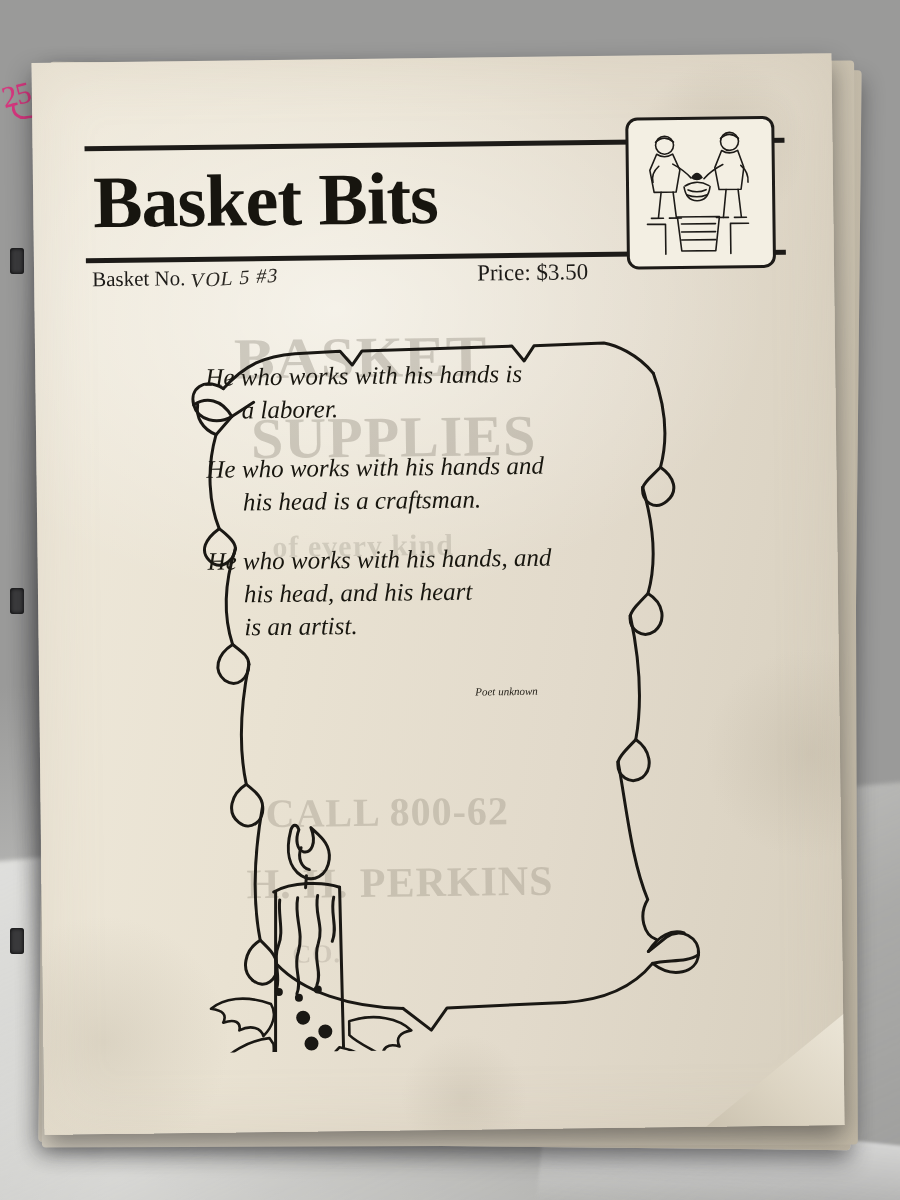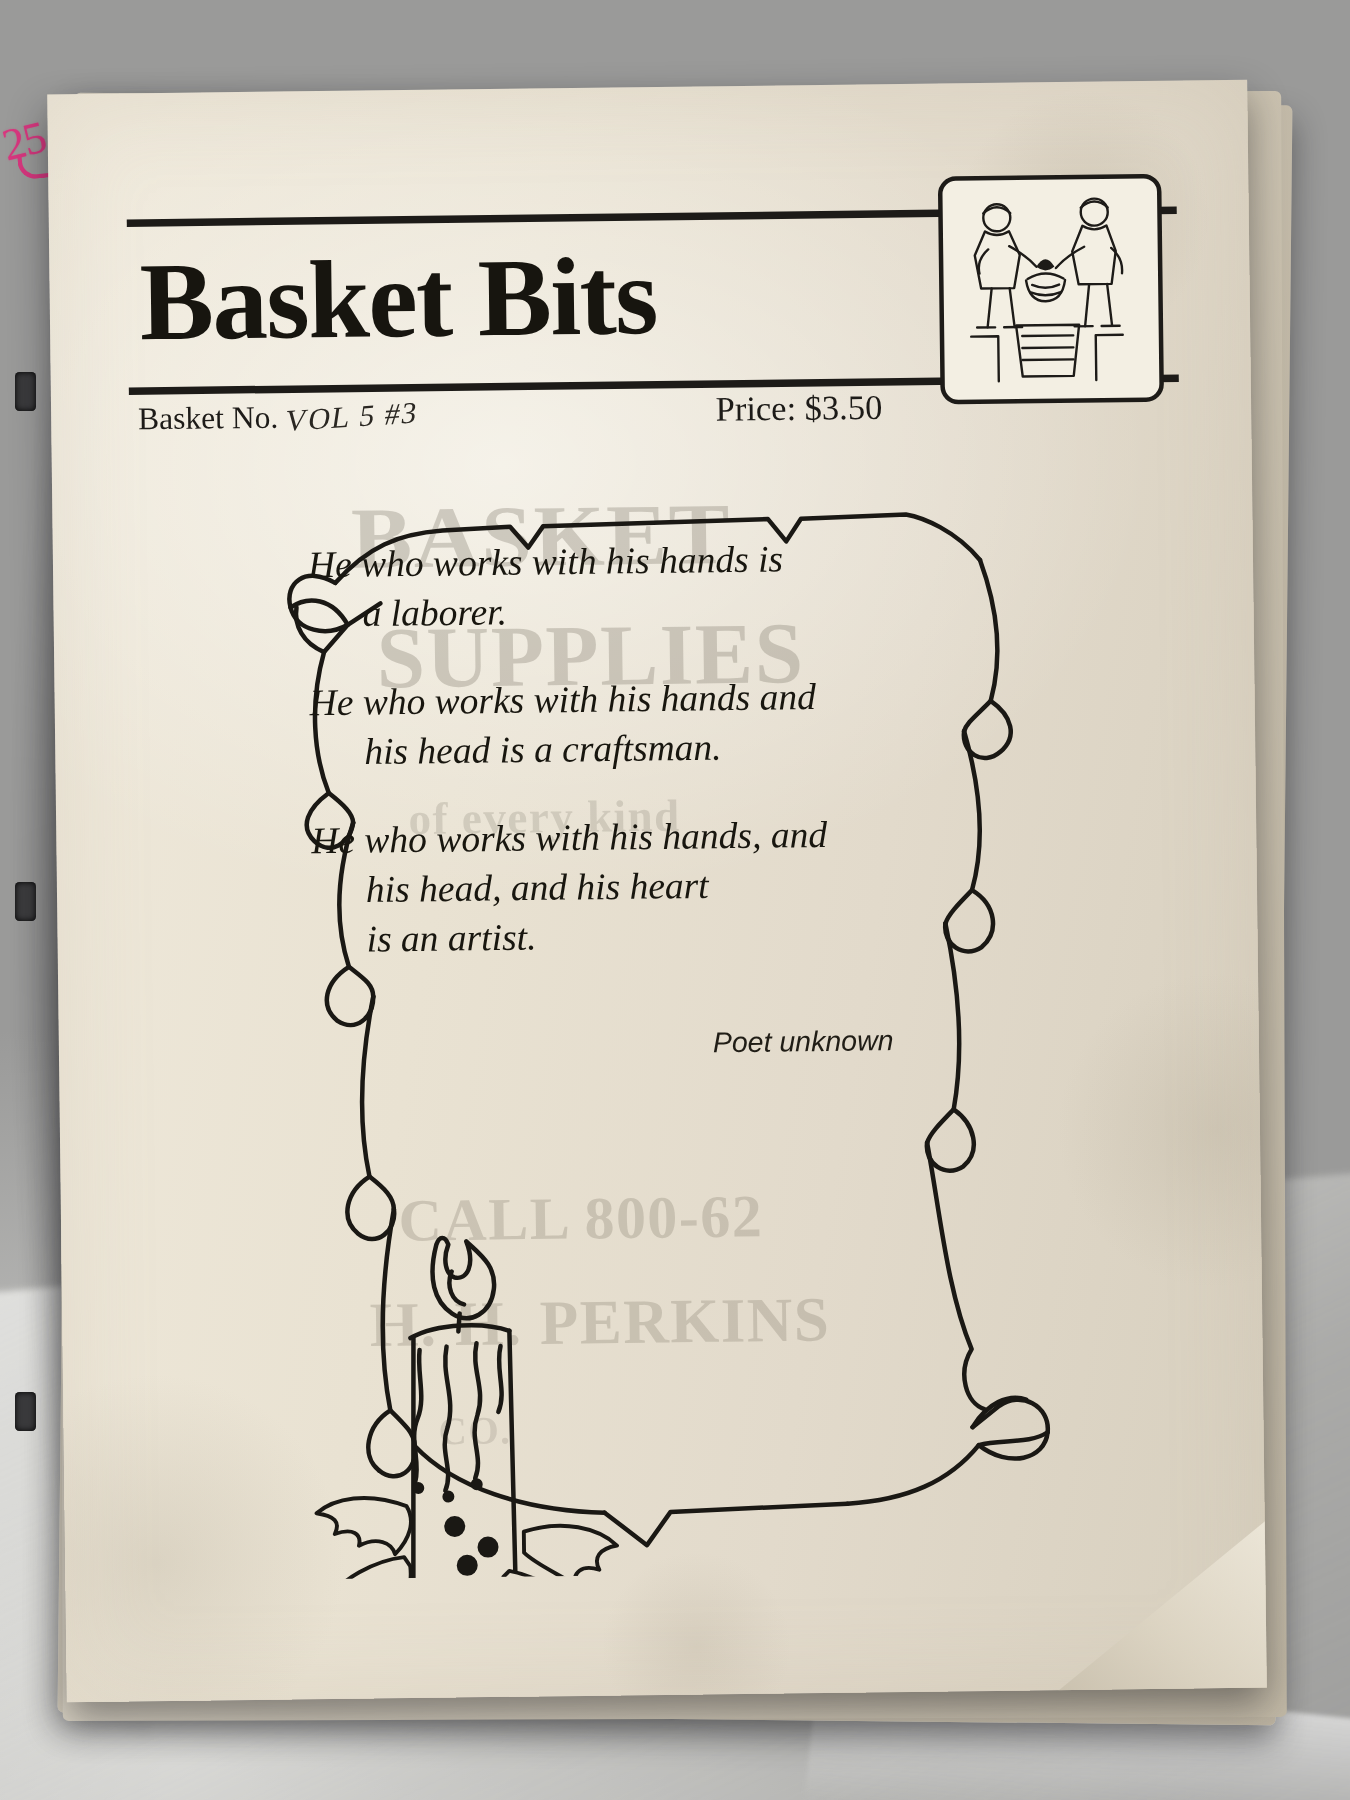--- a/index.html
+++ b/index.html
@@ -211,23 +211,23 @@
     font-family: "Liberation Serif", serif;
     font-style: italic;
     font-size: 25px;
     line-height: 33px;
   }
   .quote-block p { margin: 0 0 26px 0; }
   .quote-block p .ind { display: block; padding-left: 36px; }
   .attrib {
     position: absolute;
     left: 436px; top: 628px;
-    font-family: Liberation Sans, sans-serif;
+    font-family: Liberation Serif, serif;
     font-style: italic;
-    font-size: 19px;
+    font-size: 11px;
     color: #201d16;
   }
 
   
   .curl {
     position: absolute;
     right: -4px; bottom: -6px;
     width: 150px; height: 120px;
     background: linear-gradient(225deg, #f4efe2 0%, #ddd5c3 55%, #c4bba8 100%);
     clip-path: polygon(100% 100%, 0 100%, 100% 0);

